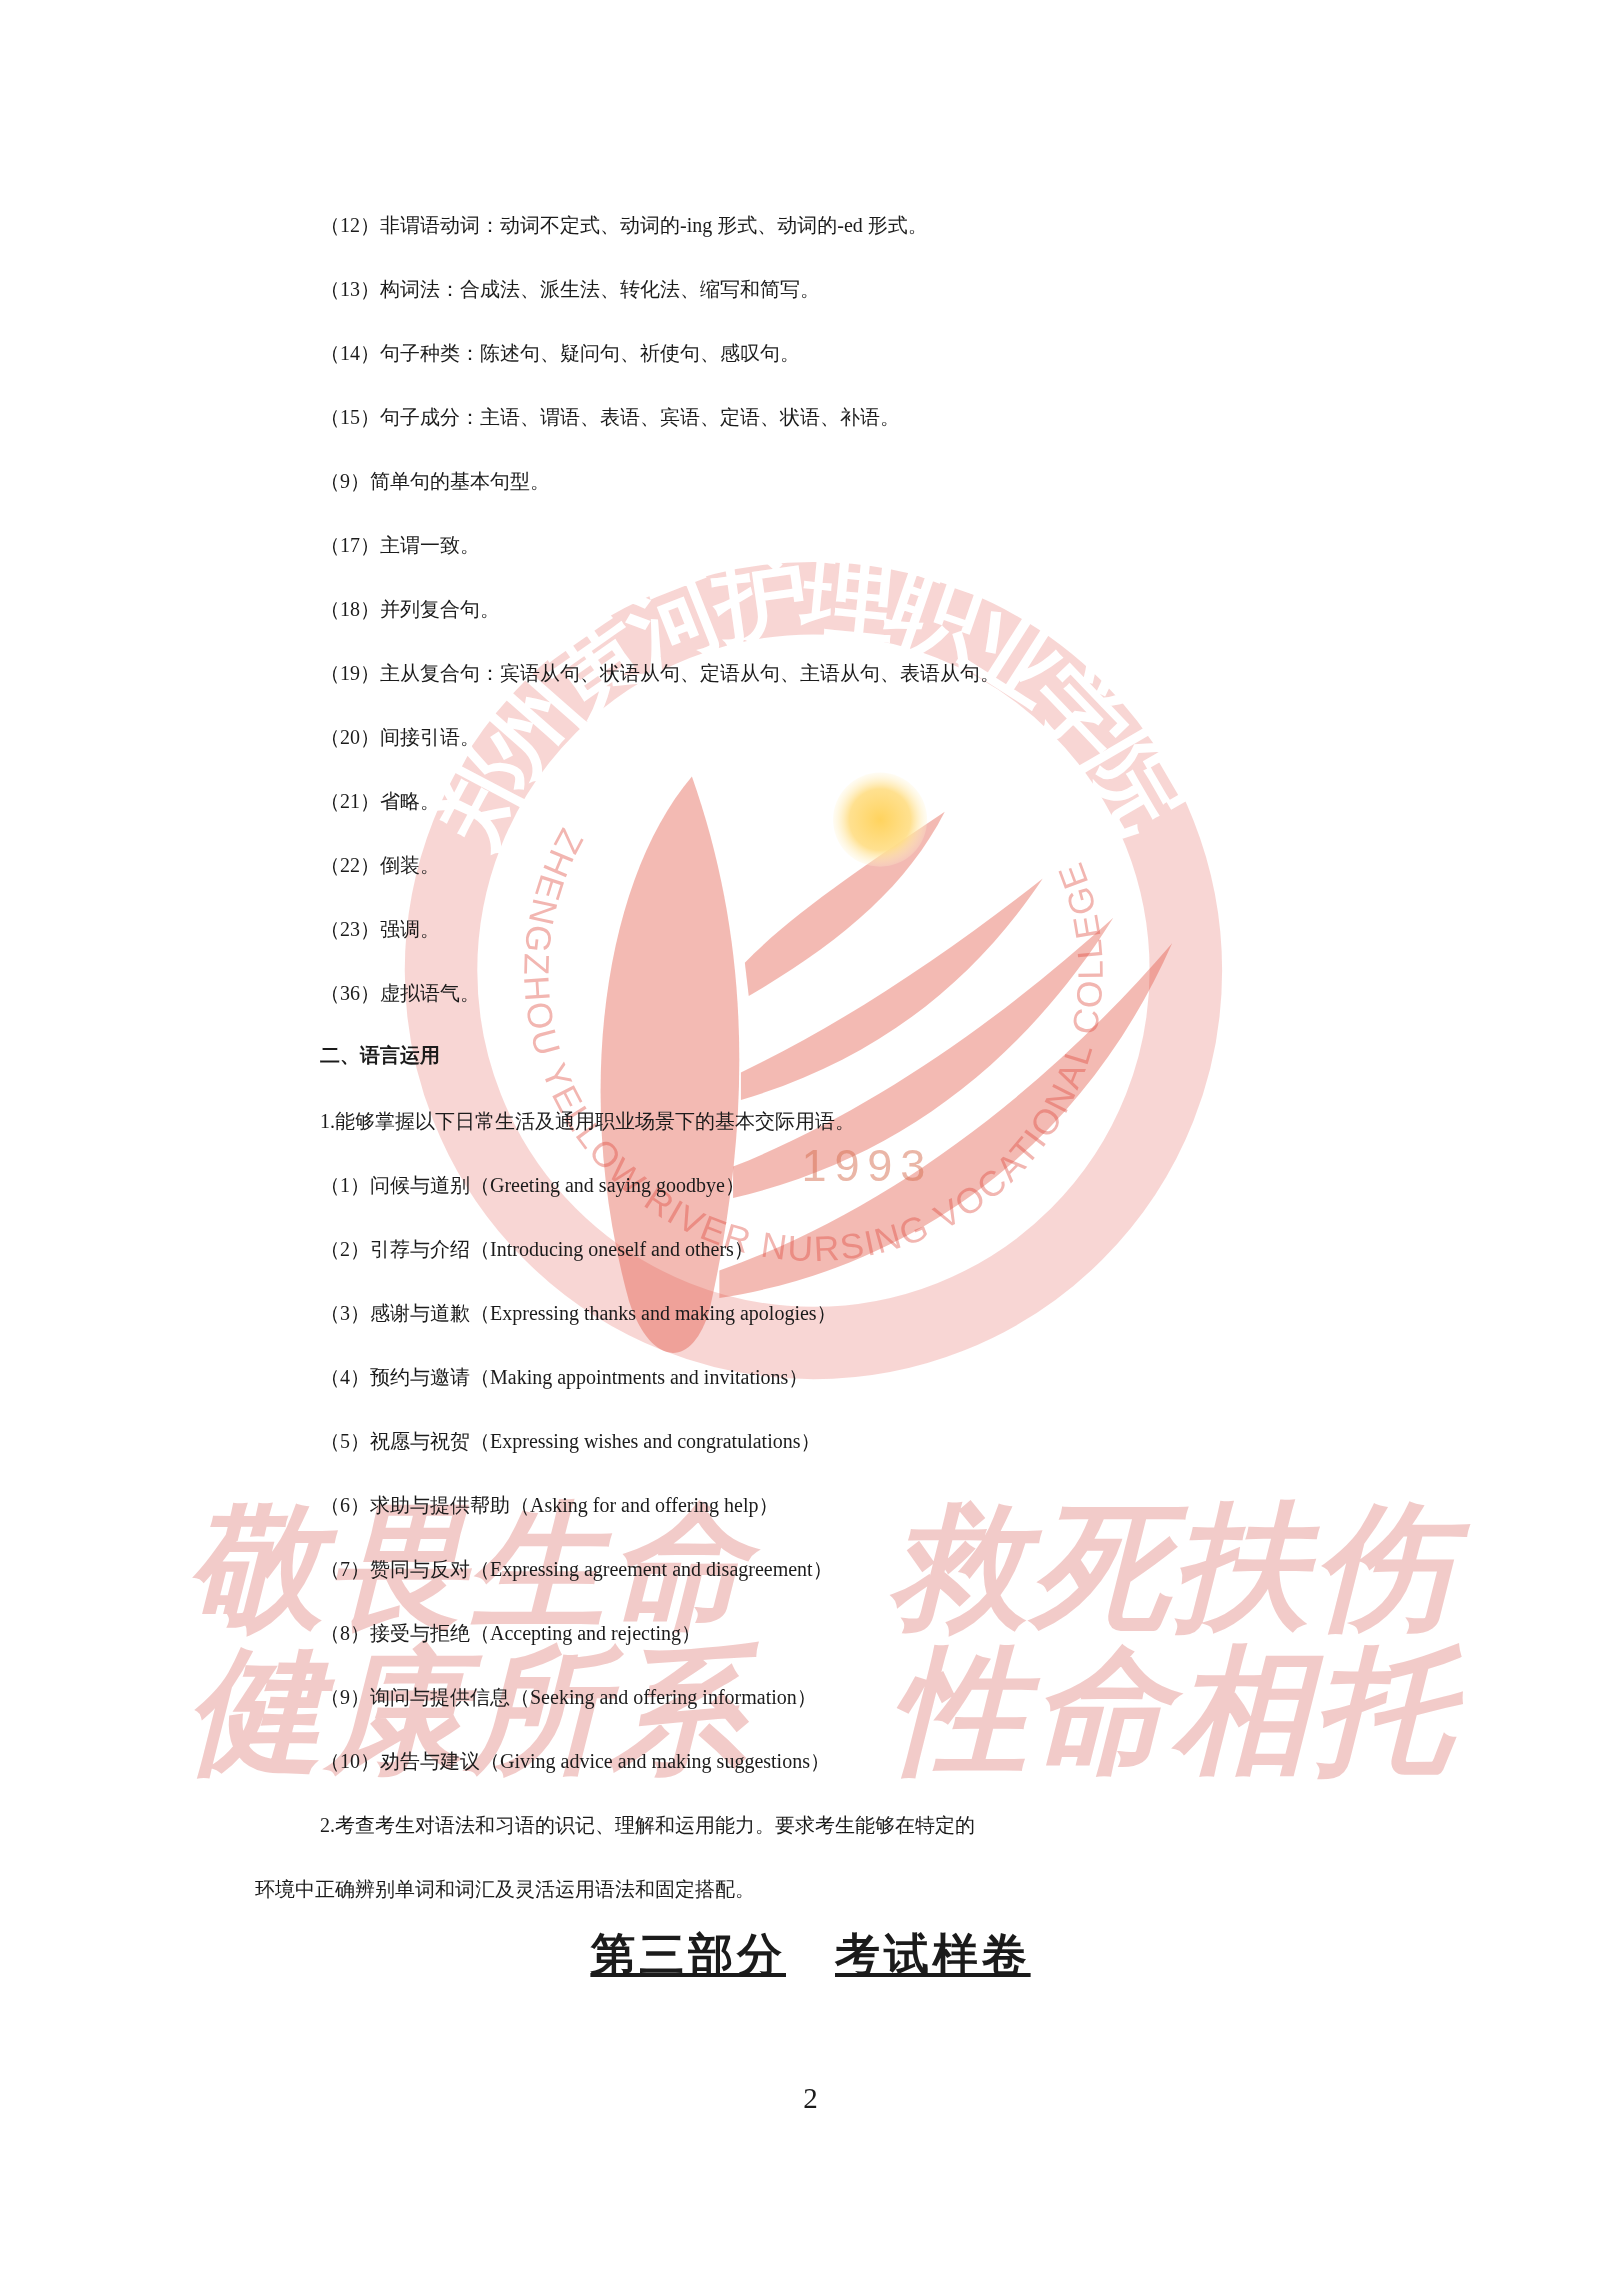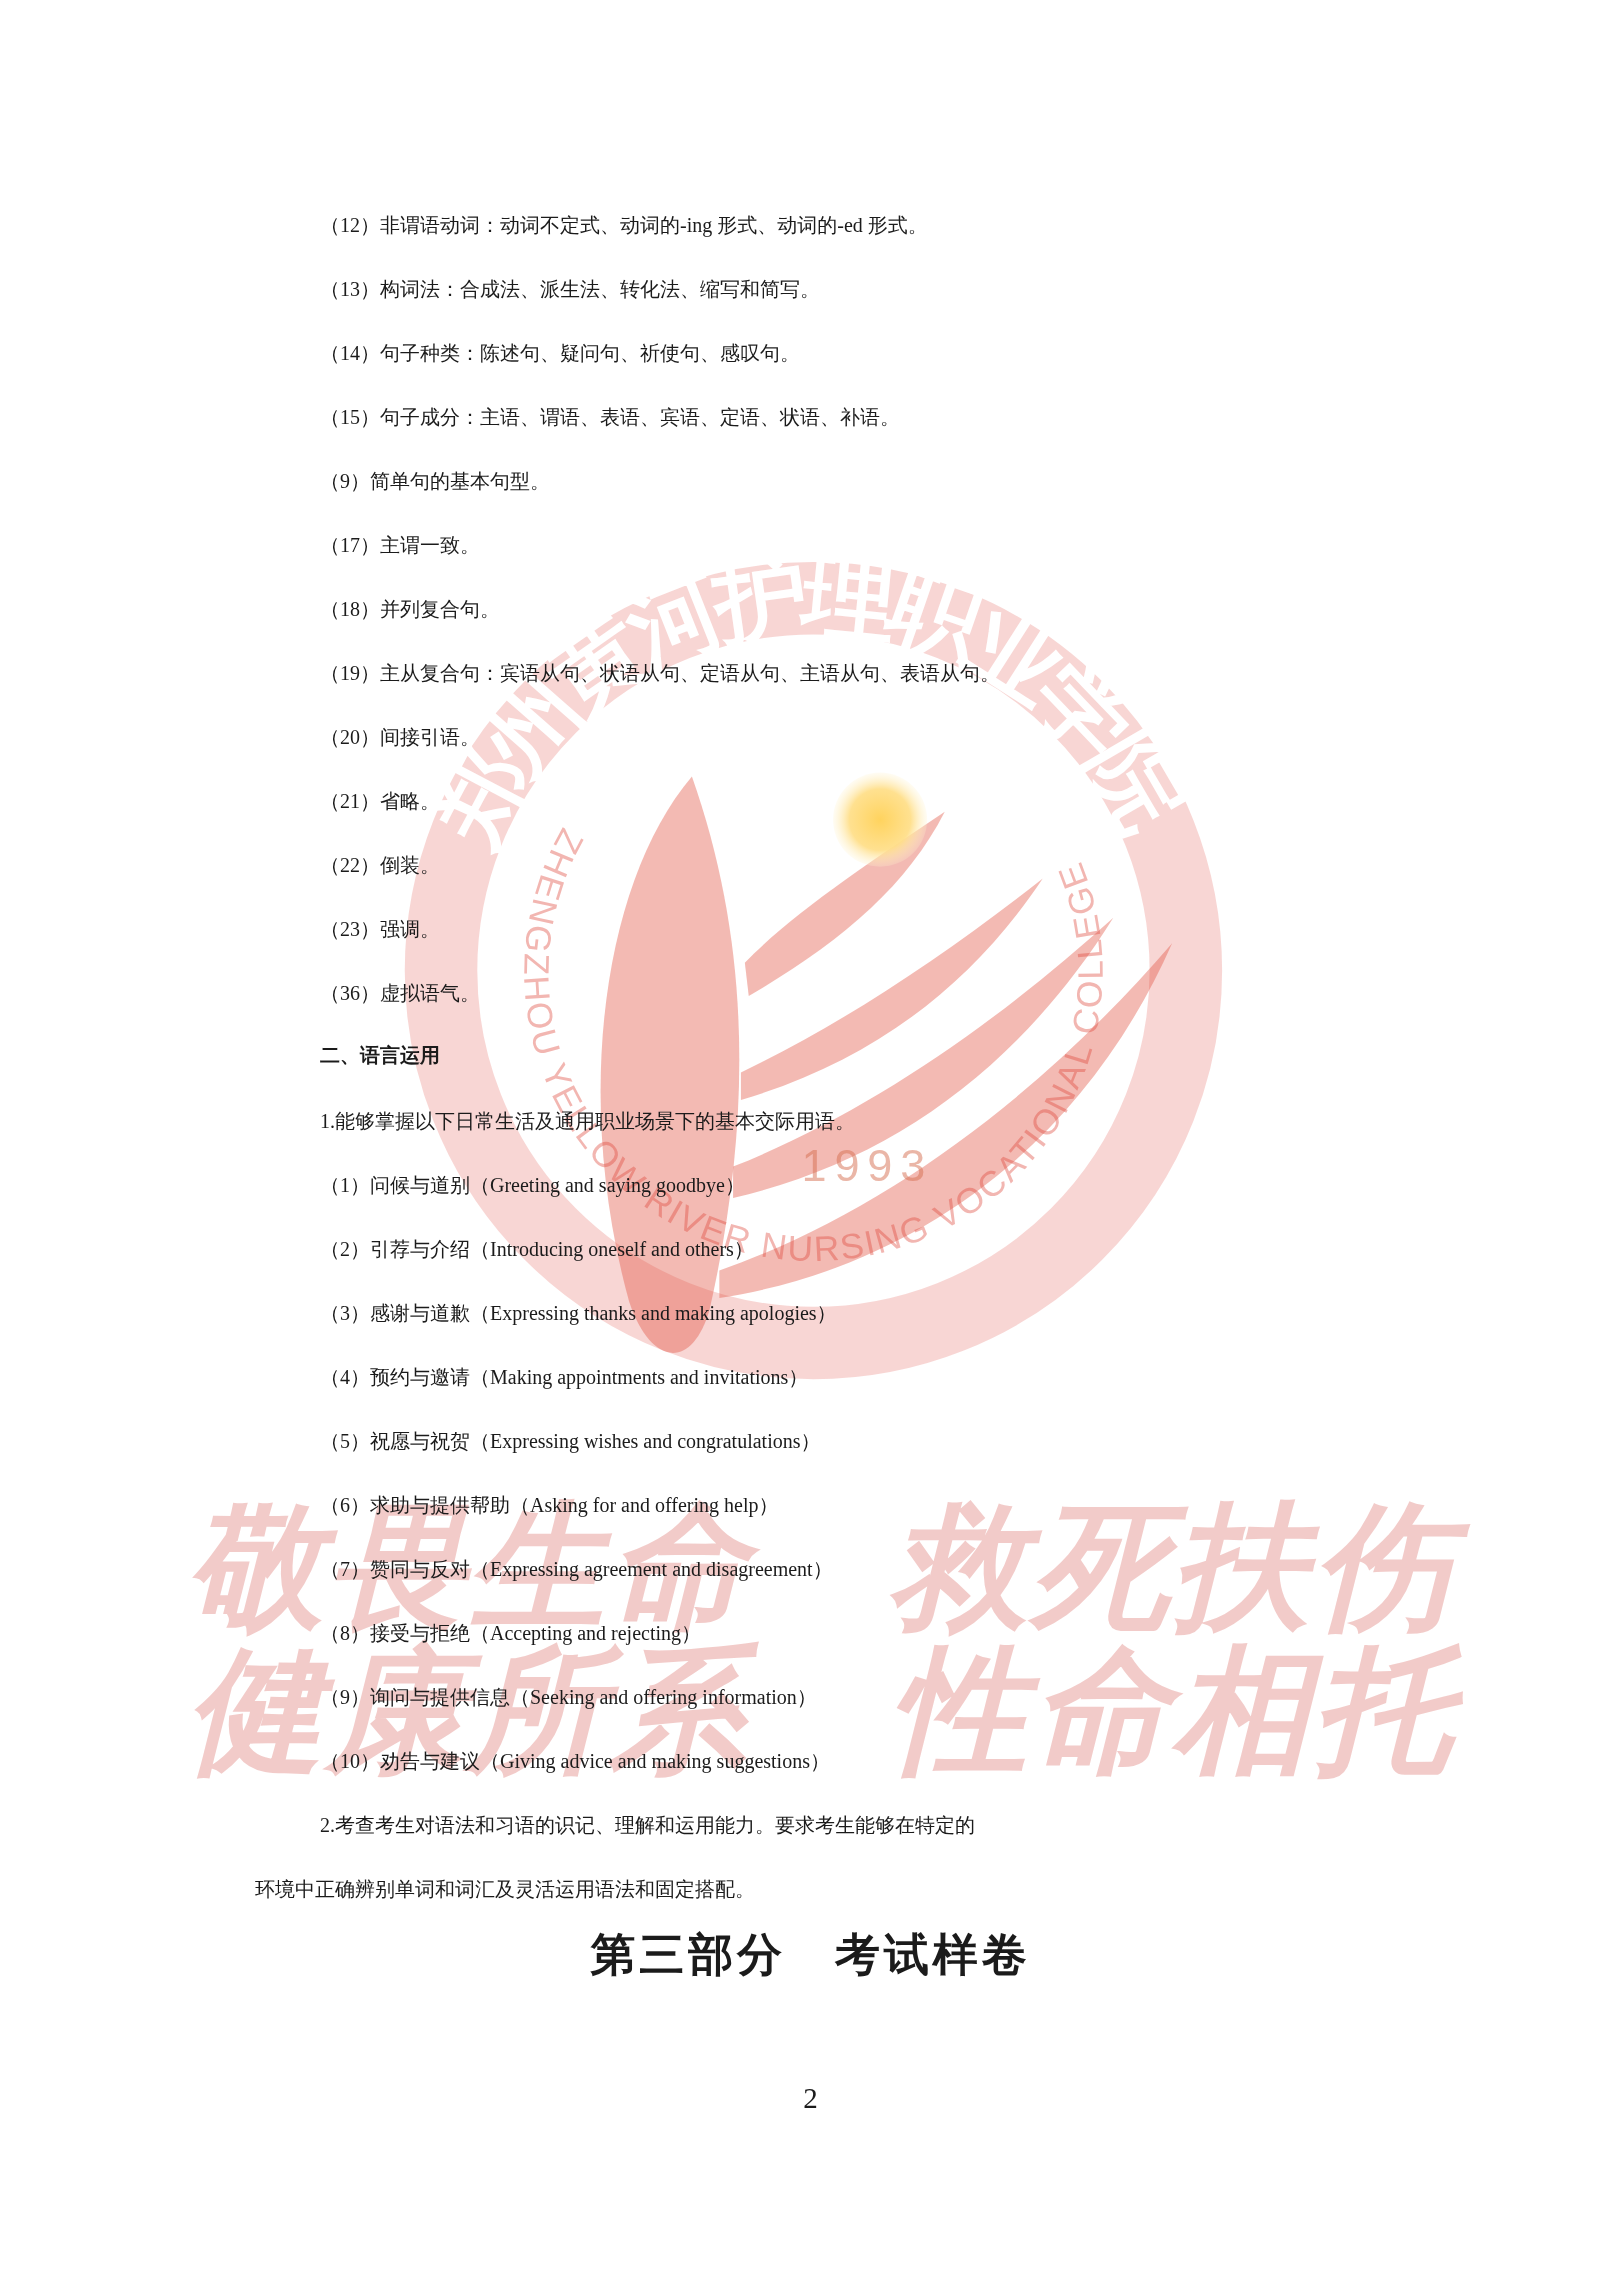--- a/index.html
+++ b/index.html
@@ -21,21 +21,21 @@
   }
   .motto-1{top:1490px;}
   .motto-2{top:1634px;}
   
   .doc{position:absolute;left:255px;top:193px;width:1157px;z-index:1;}
   .line{height:64px;line-height:64px;font-size:20px;white-space:nowrap;}
   .indent{padding-left:65px;}
   .bold{font-weight:bold;font-family:Liberation Mono, monospace;}
   .heading{
     position:absolute;left:0;top:1923px;width:1621px;height:65px;line-height:65px;
-    text-align:center;font-size:45px;font-weight:bold;z-index:1;letter-spacing:3.9px;
+    text-align:center;font-size:45px;font-weight:bold;z-index:1;letter-spacing:3.9px;text-decoration:underline;
   }
   .heading-gap{display:inline-block;width:49px;}
   .page-number{
     position:absolute;left:0;top:2082px;width:1621px;text-align:center;
     font-size:29px;z-index:1;
   }
 </style>
 </head>
 <body>
 

